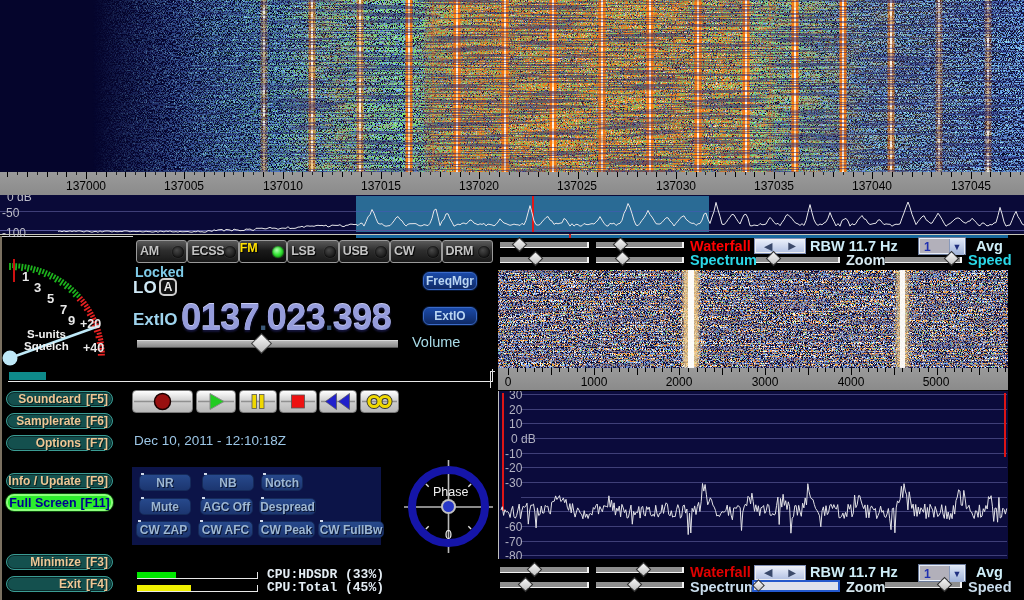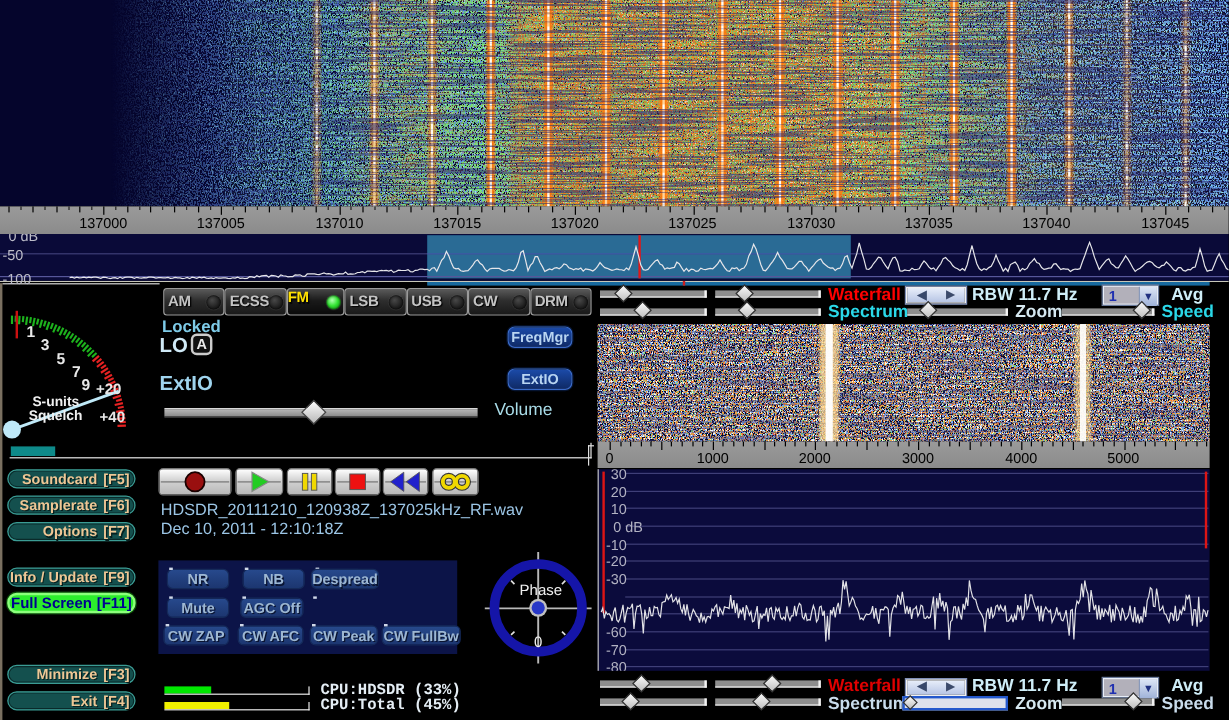--- a/index.html
+++ b/index.html
@@ -449,20 +449,21 @@
       </div>
       <div style="flex:1;position:relative;background:linear-gradient(#5a5a5a,#2e2e2e 45%,#191919);border:1px solid #9a9a9a;border-radius:3px;display:flex;align-items:center;justify-content:flex-start;padding-left:3px;overflow:visible">
         <span style="font-size:12.5px;font-weight:bold;color:#c4c4c4;text-shadow:1px 1px 1px #000;letter-spacing:-0.3px">DRM</span>
         <span style="position:absolute;right:2px;top:4.5px;width:12px;height:12px;border-radius:50%;background:radial-gradient(circle at 40% 35%, #484848, #222 55%, #0a0a0a);box-shadow:0 0 2px #000 inset,0 0 1px #666"></span>
       </div>
     </div>
 <div style="position:absolute;left:135px;top:264px;font-size:14px;font-weight:bold;color:#7ecbe8">Locked</div>
     <div style="position:absolute;left:133px;top:278px;font-size:17px;font-weight:bold;color:#cfe9f6">LO</div>
     <div style="position:absolute;left:159px;top:278px;width:18px;height:18px;border:2px solid #cccccc;border-radius:5px;background:#101010;color:#e8e8e8;font-size:12px;font-weight:bold;display:flex;align-items:center;justify-content:center">A</div>
     <div style="position:absolute;left:133px;top:310px;font-size:17px;font-weight:bold;color:#9fd4ee">ExtIO</div>
+    <div style="position:absolute;left:181px;top:299.5px;font-size:36.5px;font-weight:bold;letter-spacing:-0.8px;color:#959cdb;text-shadow:0 -1px 0 #c8ccf4, 0 2px 2px #15153a;line-height:1;">0137<span style="color:#3a5878;font-size:30px;text-shadow:none">.</span>023<span style="color:#3a5878;font-size:30px;text-shadow:none">.</span>398</div>
     <div style="position:absolute;left:423px;top:272px;width:54px;height:18px;background:linear-gradient(#1b4aa8,#0f2a66);border:1px solid #3a6ac8;border-radius:6px;display:flex;align-items:center;justify-content:center;box-shadow:0 0 0 1px #061430">
       <span style="font-size:12px;font-weight:bold;color:#b9d5f2">FreqMgr</span>
     </div>
     <div style="position:absolute;left:423px;top:307px;width:54px;height:18px;background:linear-gradient(#1b4aa8,#0f2a66);border:1px solid #3a6ac8;border-radius:6px;display:flex;align-items:center;justify-content:center;box-shadow:0 0 0 1px #061430">
       <span style="font-size:12px;font-weight:bold;color:#b9d5f2">ExtIO</span>
     </div>
     <div style="position:absolute;left:137px;top:340px;width:261px;height:8px;background:linear-gradient(#b8b8b8,#8a8a8a);border-top:1px solid #d8d8d8;border-bottom:1px solid #555"></div>
     <div style="position:absolute;left:254px;top:336px;width:15px;height:15px;background:linear-gradient(135deg,#fcfcfc,#b8b8b8);border:1px solid #444;transform:rotate(45deg)"></div>
     <div style="position:absolute;left:412px;top:334px;font-size:14.5px;color:#a9dce8">Volume</div>
     <div style="position:absolute;left:8px;top:381px;width:485px;height:1px;background:#e8e8e8"></div>
@@ -508,21 +509,20 @@
     <div style="position:absolute;left:360px;top:390px;width:39px;height:23px;background:linear-gradient(#ffffff,#d2d2d2 45%,#b8b8b8);border:1px solid #777;border-radius:4px"></div>
     <svg width="39" height="23" style="position:absolute;left:360px;top:390px">
       <line x1="2" y1="11.5" x2="37" y2="11.5" stroke="#909090" stroke-width="1.5"></line>
       <g transform="translate(19.5,11.5)">
         <circle cx="-5.5" cy="0" r="5" fill="none" stroke="#333" stroke-width="5"></circle>
         <circle cx="5.5" cy="0" r="5" fill="none" stroke="#333" stroke-width="5"></circle>
         <circle cx="-5.5" cy="0" r="5" fill="none" stroke="#f0d800" stroke-width="3.2"></circle>
         <circle cx="5.5" cy="0" r="5" fill="none" stroke="#f0d800" stroke-width="3.2"></circle>
       </g>
     </svg>
-<div style="position:absolute;left:134px;top:417px;font-size:13.5px;color:#9cc6e6;white-space:nowrap">HDSDR_20111210_120938Z_137025kHz_RF.wav</div>
     <div style="position:absolute;left:134px;top:433px;font-size:13.5px;color:#9cc6e6;white-space:nowrap">Dec 10, 2011 - 12:10:18Z</div>
     <div style="position:absolute;left:132px;top:467px;width:249px;height:78px;background:#0c1448"></div>
     <div style="position:absolute;left:139px;top:474px;width:52px;height:17px;background:linear-gradient(#27498c,#1c3670);border-radius:5px;border:1px solid #152a5a;display:flex;align-items:center;justify-content:center;white-space:nowrap">
       <span style="font-size:12px;font-weight:bold;color:#9db7d2;text-shadow:1px 1px 0 #0a1430">NR</span>
     </div>
     <div style="position:absolute;left:141px;top:473px;width:3px;height:2px;background:#cfd8e8"></div>
     <div style="position:absolute;left:202px;top:474px;width:52px;height:17px;background:linear-gradient(#27498c,#1c3670);border-radius:5px;border:1px solid #152a5a;display:flex;align-items:center;justify-content:center;white-space:nowrap">
       <span style="font-size:12px;font-weight:bold;color:#9db7d2;text-shadow:1px 1px 0 #0a1430">NB</span>
     </div>
     <div style="position:absolute;left:204px;top:473px;width:3px;height:2px;background:#cfd8e8"></div>
@@ -531,21 +531,21 @@
     </div>
     <div style="position:absolute;left:263px;top:473px;width:3px;height:2px;background:#cfd8e8"></div>
     <div style="position:absolute;left:139px;top:498px;width:52px;height:17px;background:linear-gradient(#27498c,#1c3670);border-radius:5px;border:1px solid #152a5a;display:flex;align-items:center;justify-content:center;white-space:nowrap">
       <span style="font-size:12px;font-weight:bold;color:#9db7d2;text-shadow:1px 1px 0 #0a1430">Mute</span>
     </div>
     <div style="position:absolute;left:141px;top:497px;width:3px;height:2px;background:#cfd8e8"></div>
     <div style="position:absolute;left:200px;top:498px;width:53px;height:17px;background:linear-gradient(#27498c,#1c3670);border-radius:5px;border:1px solid #152a5a;display:flex;align-items:center;justify-content:center;white-space:nowrap">
       <span style="font-size:12px;font-weight:bold;color:#9db7d2;text-shadow:1px 1px 0 #0a1430">AGC Off</span>
     </div>
     <div style="position:absolute;left:202px;top:497px;width:3px;height:2px;background:#cfd8e8"></div>
-    <div style="position:absolute;left:259px;top:474px;width:57px;height:17px;background:linear-gradient(#27498c,#1c3670);border-radius:5px;border:1px solid #152a5a;display:flex;align-items:center;justify-content:center;white-space:nowrap">
+    <div style="position:absolute;left:259px;top:498px;width:57px;height:17px;background:linear-gradient(#27498c,#1c3670);border-radius:5px;border:1px solid #152a5a;display:flex;align-items:center;justify-content:center;white-space:nowrap">
       <span style="font-size:12px;font-weight:bold;color:#9db7d2;text-shadow:1px 1px 0 #0a1430">Despread</span>
     </div>
     <div style="position:absolute;left:261px;top:497px;width:3px;height:2px;background:#cfd8e8"></div>
     <div style="position:absolute;left:136px;top:521px;width:55px;height:17px;background:linear-gradient(#27498c,#1c3670);border-radius:5px;border:1px solid #152a5a;display:flex;align-items:center;justify-content:center;white-space:nowrap">
       <span style="font-size:12px;font-weight:bold;color:#9db7d2;text-shadow:1px 1px 0 #0a1430">CW ZAP</span>
     </div>
     <div style="position:absolute;left:138px;top:520px;width:3px;height:2px;background:#cfd8e8"></div>
     <div style="position:absolute;left:198px;top:521px;width:55px;height:17px;background:linear-gradient(#27498c,#1c3670);border-radius:5px;border:1px solid #152a5a;display:flex;align-items:center;justify-content:center;white-space:nowrap">
       <span style="font-size:12px;font-weight:bold;color:#9db7d2;text-shadow:1px 1px 0 #0a1430">CW AFC</span>
     </div>

